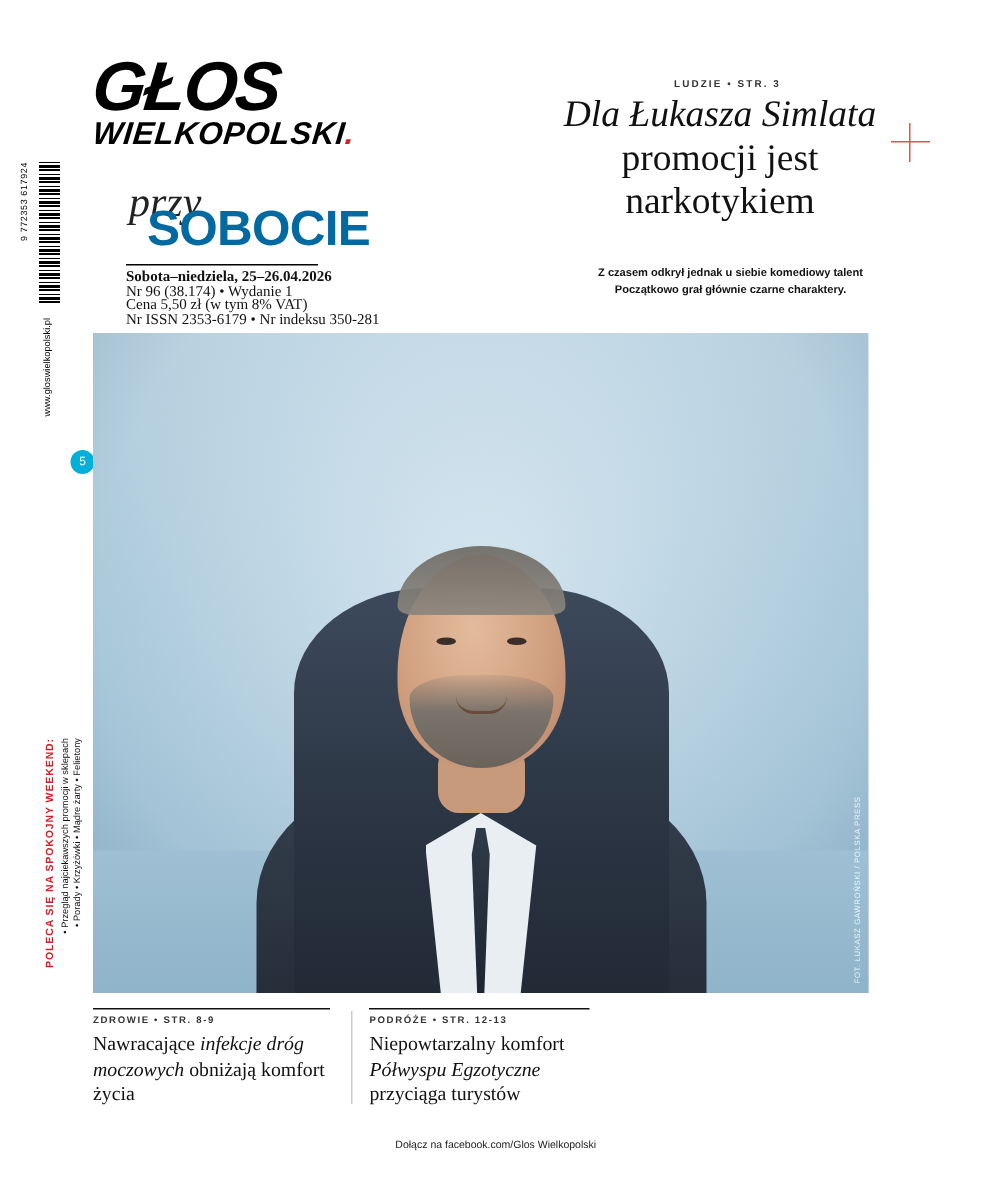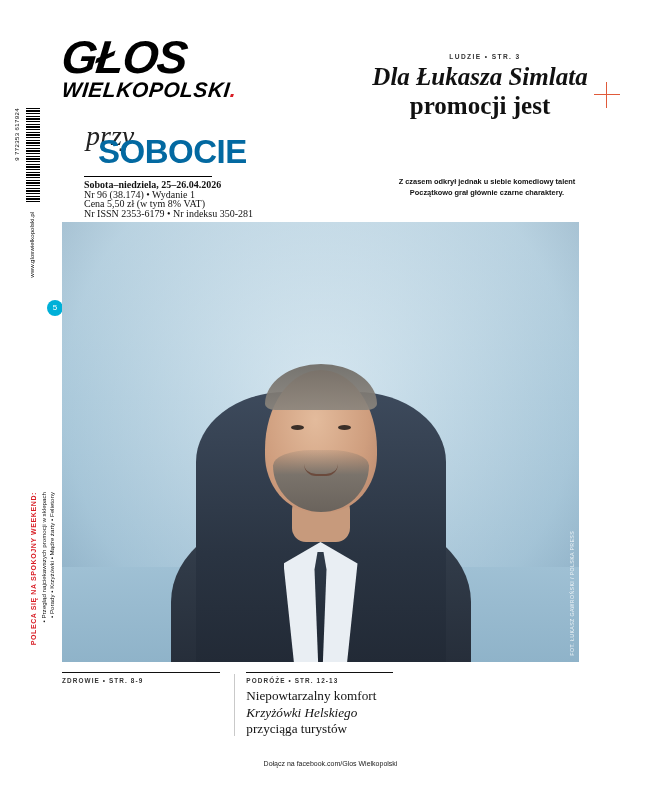--- a/index.html
+++ b/index.html
@@ -130,21 +130,20 @@
   }
   .lead-head {
     position: absolute;
     left: 330px; top: 62px;
     width: 300px;
     text-align: center;
     font-family: "Liberation Serif", serif;
     font-size: 25px;
     line-height: 29px;
     color: #111;
-    font-weight: bold;
   }
   .lead-head .it { font-style: italic; }
   .lead-sub {
     position: absolute;
     left: 352px; top: 176px;
     width: 270px;
     text-align: center;
     font-family: "Liberation Sans", sans-serif;
     font-size: 7.4px;
     font-weight: bold;
@@ -344,20 +343,21 @@
       <div class="b">Sobota–niedziela, 25–26.04.2026</div>
       <div>Nr 96 (38.174) • Wydanie 1</div>
       <div>Cena 5,50 zł (w tym 8% VAT)</div>
       <div>Nr ISSN 2353-6179 • Nr indeksu 350-281</div>
     </div>
 
     <div class="kicker-top">LUDZIE • STR. 3</div>
     <div class="lead-head">
       <div class="it">Dla Łukasza Simlata</div>
       <div>promocji jest</div>
+      <div>narkotykiem</div>
     </div>
     <div class="lead-sub">
       <div>Z czasem odkrył jednak u siebie komediowy talent</div>
       <div>Początkowo grał głównie czarne charaktery.</div>
     </div>
     <div class="crosshair"></div>
   </div>
 
   <div class="rail-badge">5</div>
   <div class="rail-text">
@@ -381,26 +381,27 @@
     <div class="fig-eye r"></div>
     <div class="fig-smile"></div>
     <div class="photo-credit">FOT. ŁUKASZ GAWROŃSKI / POLSKA PRESS</div>
   </div>
 
   <div class="teasers">
 
     <div class="teaser">
       <div class="rule"></div>
       <div class="kick">ZDROWIE • STR. 8-9</div>
+      <div class="head"><span>Nawracające </span><span class="it">infekcje dróg moczowych</span><span> obniżają komfort życia</span></div>
     </div>
 
     <div class="teaser">
       <div class="rule"></div>
       <div class="kick">PODRÓŻE • STR. 12-13</div>
-      <div class="head"><span>Niepowtarzalny komfort </span><span class="it">Krzyżówki Helskiego</span><span> przyciąga turystów</span></div>
+      <div class="head"><span>Niepowtarzalny komfort </span><span class="it">Półwyspu Egzotyczne</span><span> przyciąga turystów</span></div>
     </div>
 
 
   </div>
 
   <div class="facebook">Dołącz na facebook.com/Glos Wielkopolski</div>
 
 </div>
 
 </body></html>

